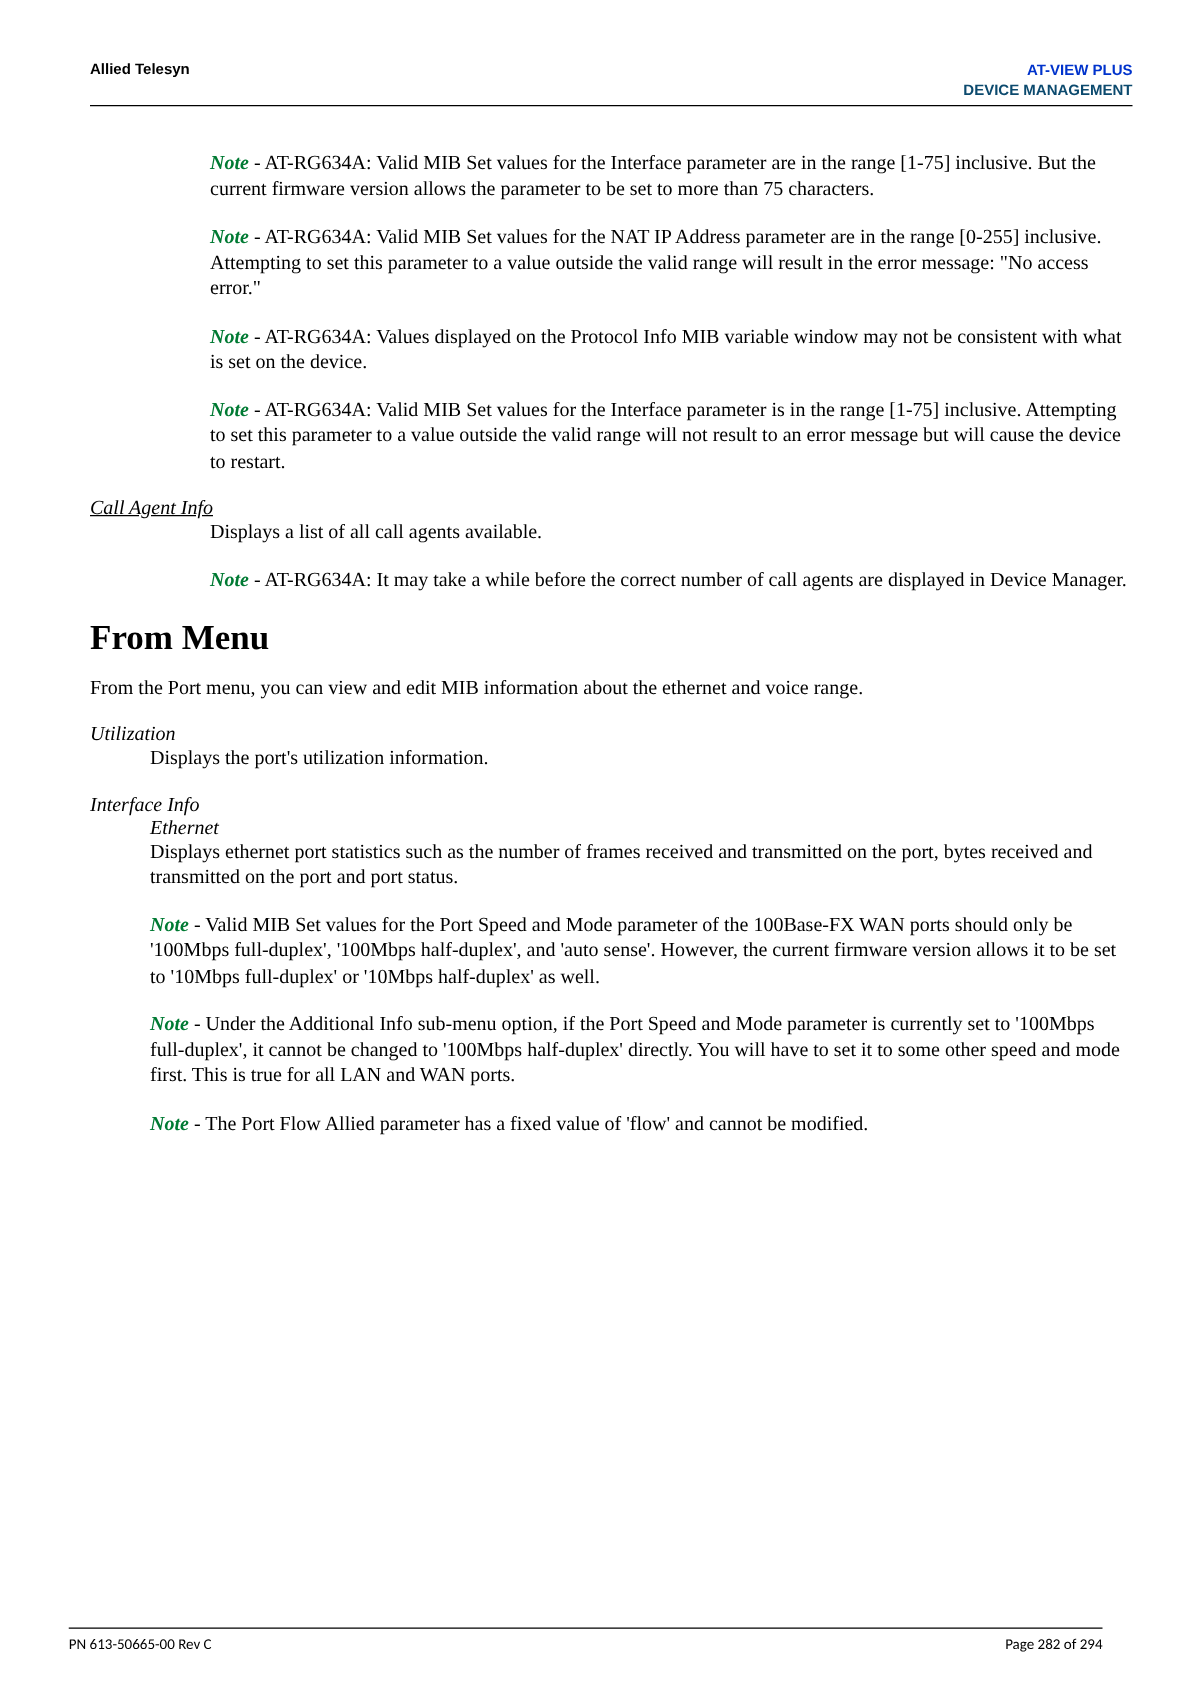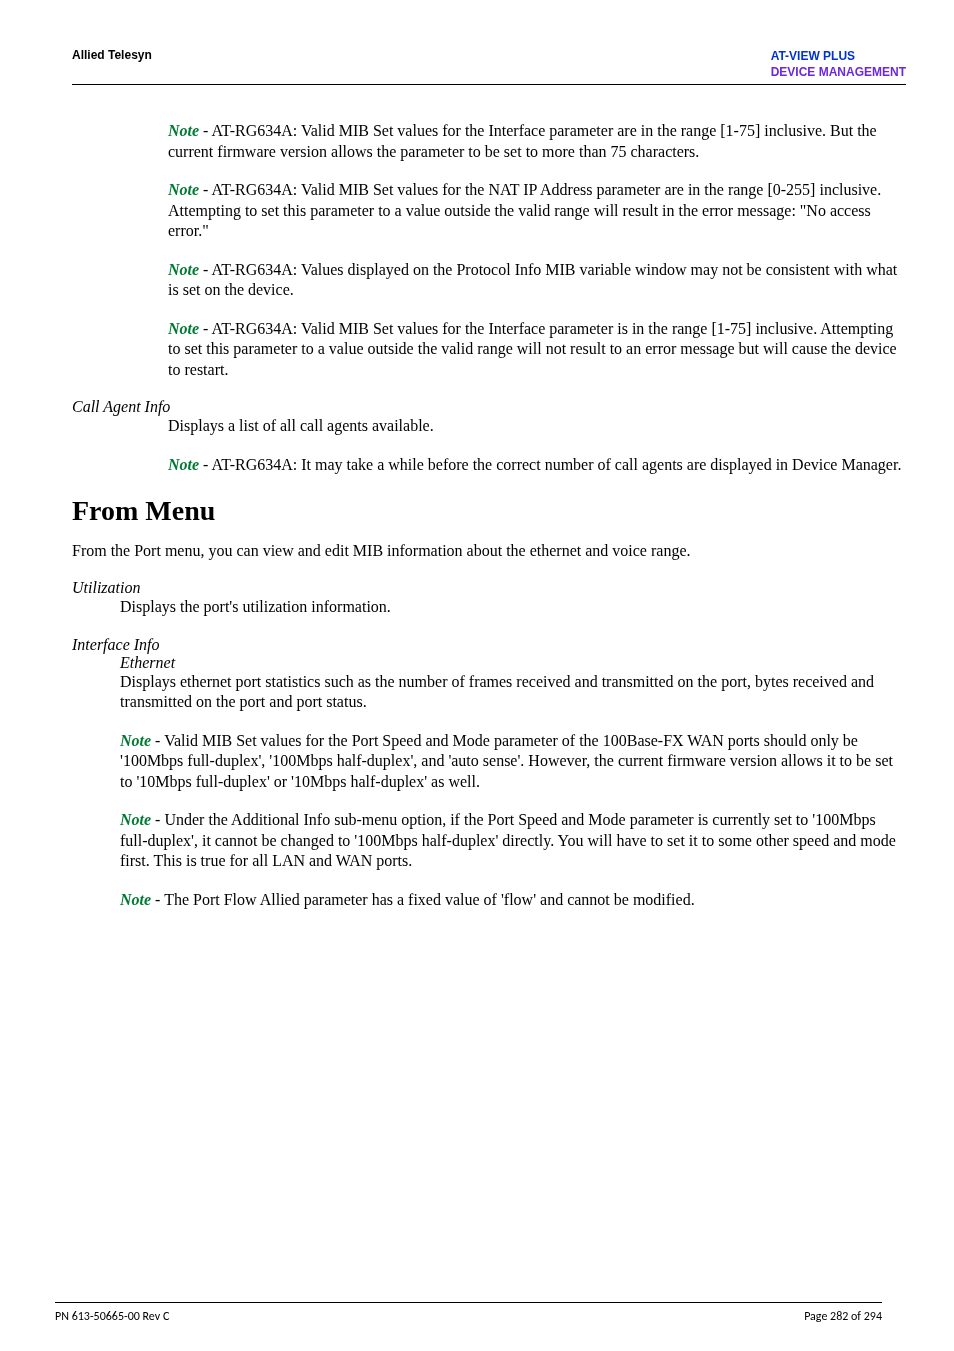--- a/index.html
+++ b/index.html
@@ -22,35 +22,36 @@
     align-items: flex-start;
     font-family: Verdana, Arial, sans-serif;
     font-weight: bold;
     font-size: 12px;
     margin-bottom: 4px;
   }
   .header-left {
     color: #000;
   }
   .header-right {
+    text-align: right;
     line-height: 1.35;
   }
   .header-right .blue {
     color: #0033cc;
   }
   .header-right .black {
-    color: #6d28d9;
+    color: #0c4a6e;
   }
   hr.topline {
     border: none;
     border-top: 1.5px solid #000;
     margin: 0 0 36px 0;
   }
   .indent1 { margin-left: 96px; }
-  .indent1b { margin-left: 48px; }
+  .indent1b { margin-left: 48px; text-decoration: underline; }
   .indent2 { margin-left: 48px; }
   p {
     margin: 0 0 18px 0;
     font-size: 16px;
     line-height: 1.28;
   }
   .note-word {
     color: #007a33;
     font-style: italic;
     font-weight: bold;

